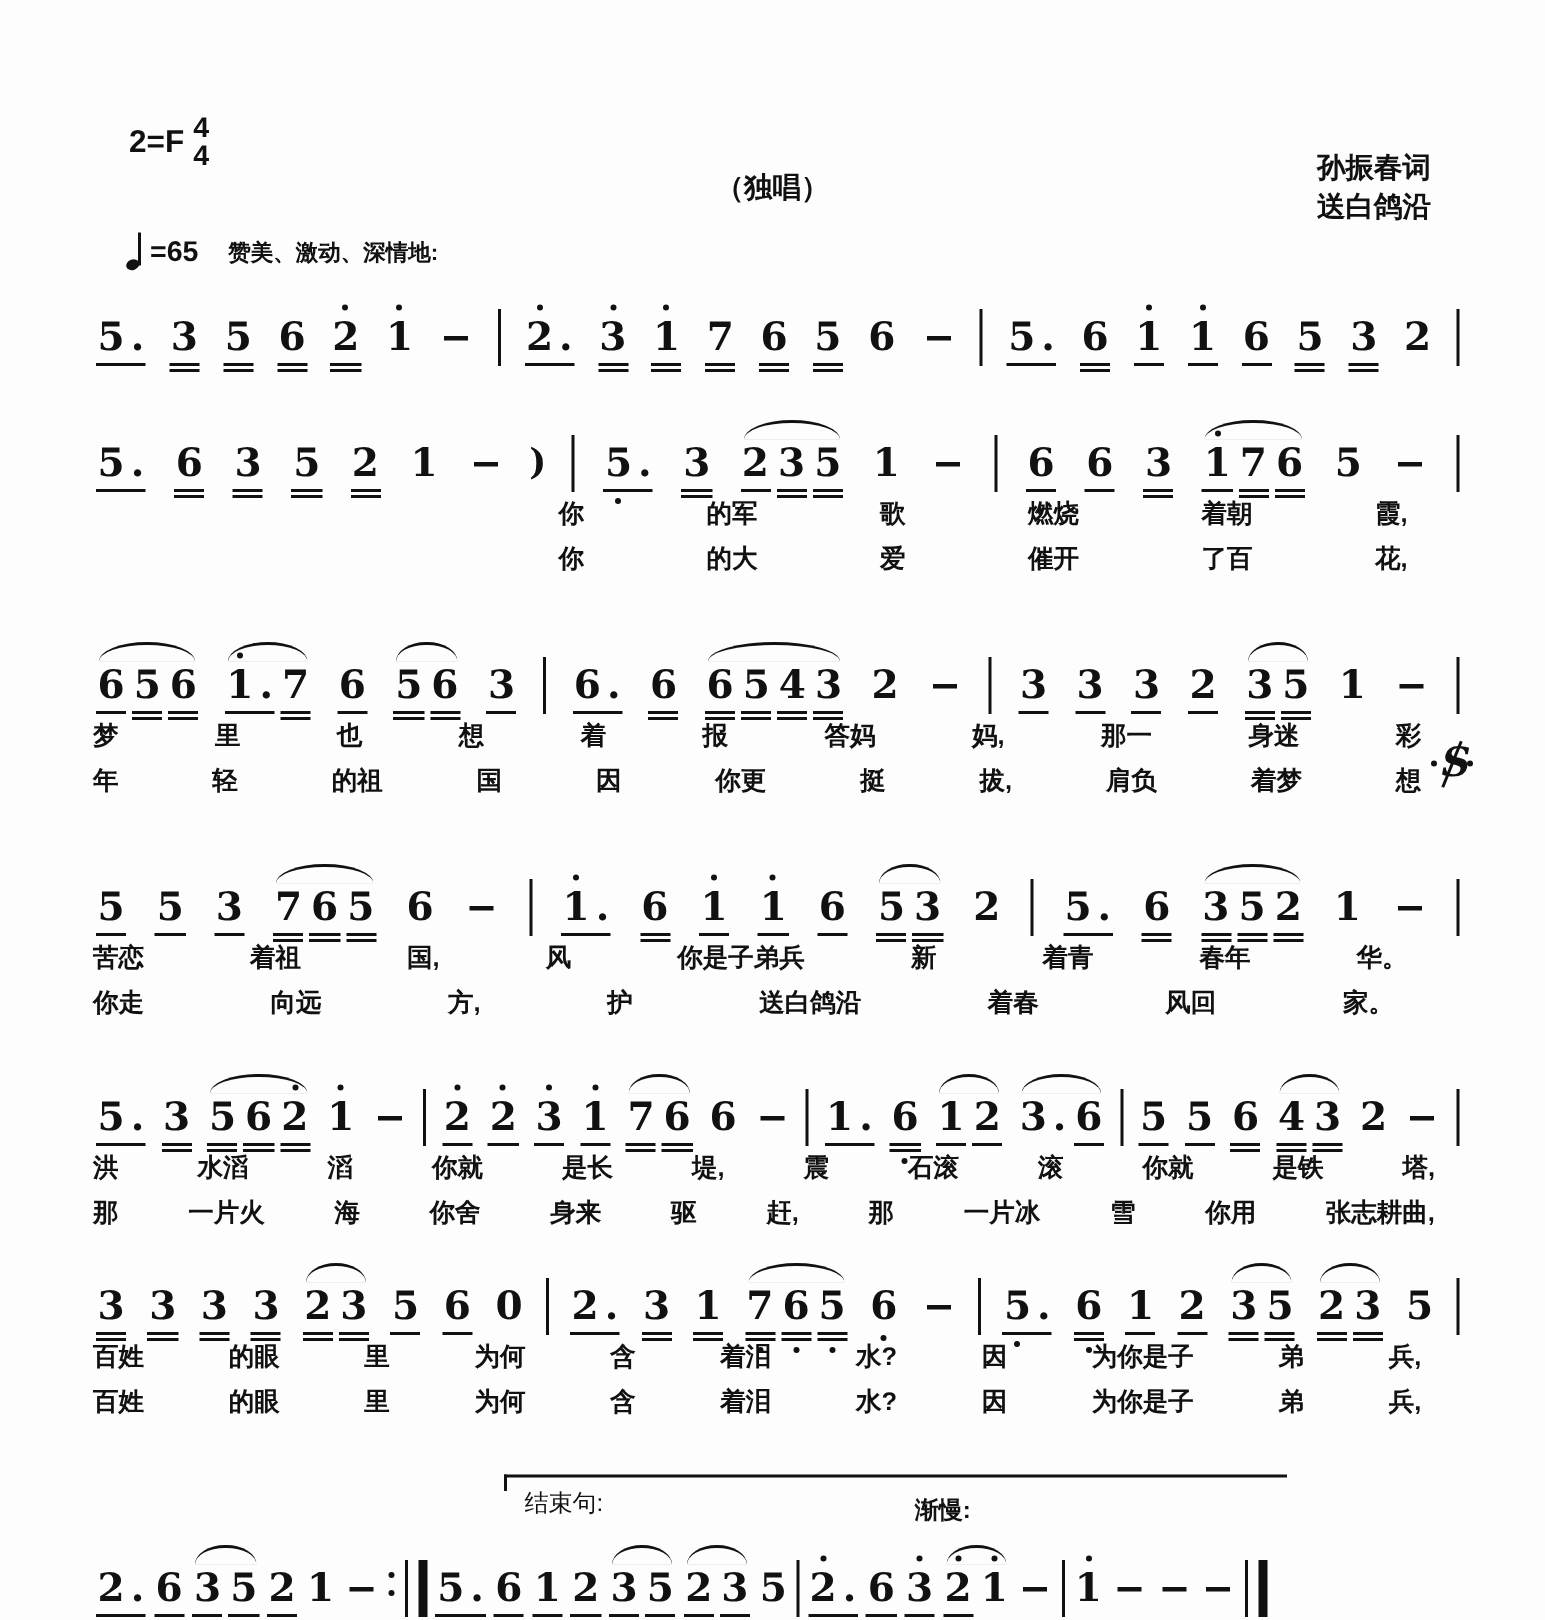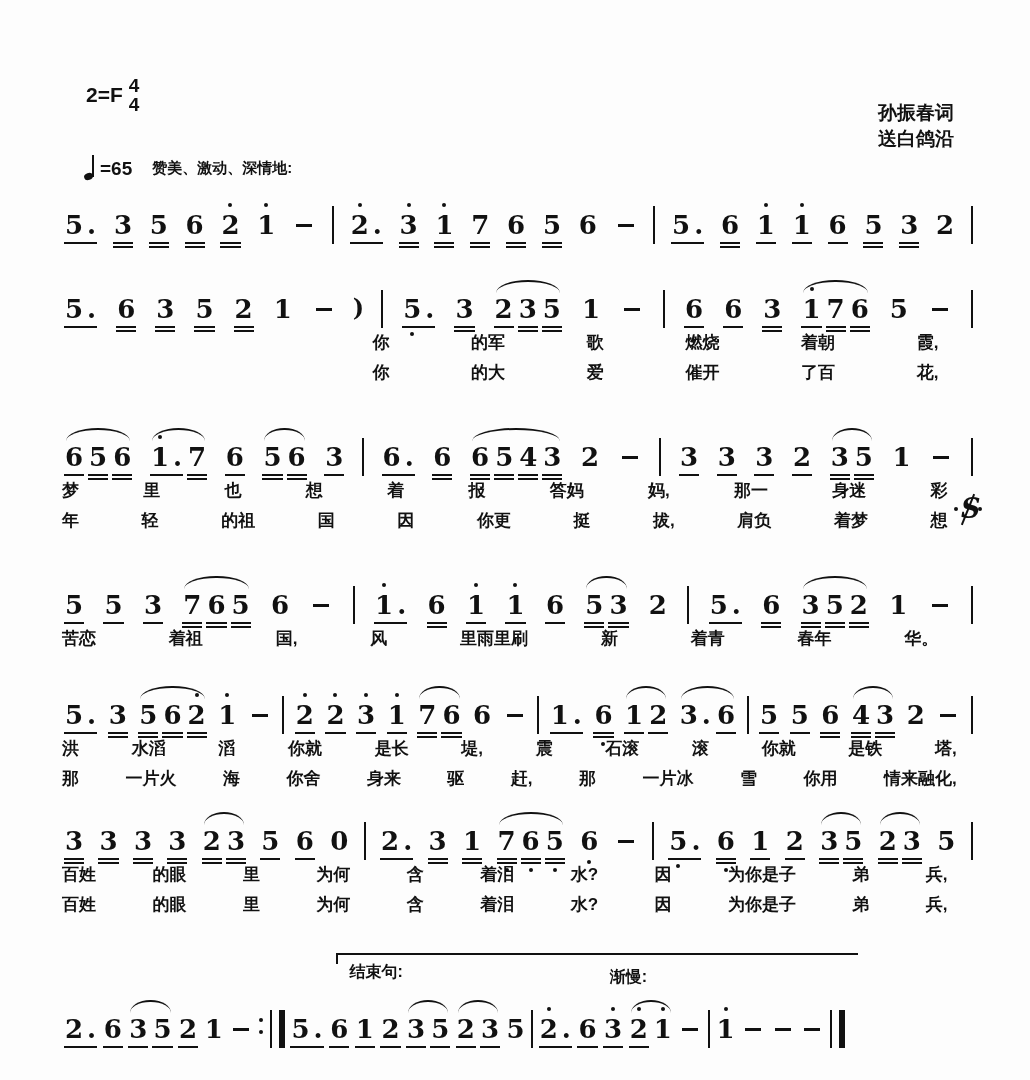--- a/index.html
+++ b/index.html
@@ -48,36 +48,37 @@
   .bargrp{display:inline-flex;align-items:flex-end;gap:3px;}
   .rptdots{display:inline-flex;flex-direction:column;gap:8px;margin:0 2px 10px;}
   .rptdots i{width:4px;height:4px;border-radius:50%;background:#111;}
   .paren{font-size:24px;font-weight:bold;font-family:"DejaVu Serif",serif;margin-bottom:2px;}
   .lyric-row{display:flex;justify-content:space-between;font-size:17px;font-weight:600;
              margin-top:7px;white-space:nowrap;}
   
   .ann-row{position:relative;height:42px;}
   .ann-bracket{position:absolute;left:30%;width:57%;top:3px;height:9px;
                border-top:2px solid #111;border-left:2px solid #111;}
-  .ann-l1{position:absolute;left:31.5%;top:12px;font-size:16px;font-weight:bold;}
+  .ann-l1{position:absolute;left:31.5%;top:12px;font-size:16px;font-weight:normal;}
   .ann-l2{position:absolute;left:60%;top:17px;font-size:16px;font-weight:bold;}
   
   .segno{position:absolute;top:306px;right:-6px;width:26px;height:32px;}
   .segno .sg{position:absolute;left:6px;top:0;font-family:"DejaVu Serif",serif;
              font-style:italic;font-weight:bold;font-size:27px;line-height:30px;}
   .segno .sl{position:absolute;left:12px;top:-1px;width:2px;height:33px;background:#111;
              transform:rotate(22deg);}
   .segno .d1,.segno .d2{position:absolute;top:13px;width:4px;height:4px;border-radius:50%;background:#111;}
   .segno .d1{left:-1px;} .segno .d2{right:-1px;}
 </style>
 </head>
 <body>
 
 <div class="page">
 
+  <div class="subtitle">（独唱）</div>
 
   <div class="keyrow">
     <span>2=F</span>
     <span class="timesig">
       <span>4</span>
       <span>4</span>
     </span>
   </div>
 
   <div class="credits">
@@ -303,25 +304,35 @@
           <span class="dash"></span>
           <span class="bargrp">
             <span class="bar"></span>
           </span>
         </div>
         <div class="lyric-row" style="margin-left: 0%; width: 96%;">
           <span class="">苦恋</span>
           <span class="">着祖</span>
           <span class="">国,</span>
           <span class="">风</span>
-          <span class="">里雨里刷</span>
+          <span class="">你是子弟兵</span>
           <span class="">新</span>
           <span class="">着青</span>
           <span class="">春年</span>
           <span class="">华。</span>
+        </div>
+        <div class="lyric-row" style="margin-left: 0%; width: 95%;">
+          <span class="">你走</span>
+          <span class="">向远</span>
+          <span class="">方,</span>
+          <span class="">护</span>
+          <span class="">送白鸽沿</span>
+          <span class="">着春</span>
+          <span class="">风回</span>
+          <span class="">家。</span>
         </div>
       </div>
       <div class="system">
         <div class="notes-row">
           <span class="note"><span class="g" style="position: relative; display: inline-block;">5</span><span class="aug">.</span><span class="ul" style="bottom: -4px;"></span></span>
           <span class="note"><span class="g" style="position: relative; display: inline-block;">3</span><span class="ul" style="bottom: -4px;"></span><span class="ul" style="bottom: -8px;"></span></span>
           <span class="slur">
             <span class="note"><span class="g" style="position: relative; display: inline-block;">5</span><span class="ul" style="bottom: -4px;"></span><span class="ul" style="bottom: -8px;"></span></span>
             <span class="note"><span class="g" style="position: relative; display: inline-block;">6</span><span class="ul" style="bottom: -4px;"></span><span class="ul" style="bottom: -8px;"></span></span>
             <span class="note"><span class="g" style="position: relative; display: inline-block;">2<span class="odot" style="top: -7px;"></span></span><span class="ul" style="bottom: -4px;"></span><span class="ul" style="bottom: -8px;"></span></span>
@@ -389,21 +400,21 @@
           <span class="">一片火</span>
           <span class="">海</span>
           <span class="">你舍</span>
           <span class="">身来</span>
           <span class="">驱</span>
           <span class="">赶,</span>
           <span class="">那</span>
           <span class="">一片冰</span>
           <span class="">雪</span>
           <span class="">你用</span>
-          <span class="">情来融化,</span>
+          <span class="">张志耕曲,</span>
         </div>
       </div>
       <div class="system">
         <div class="notes-row">
           <span class="note"><span class="g" style="position: relative; display: inline-block;">3</span><span class="ul" style="bottom: -4px;"></span><span class="ul" style="bottom: -8px;"></span></span>
           <span class="note"><span class="g" style="position: relative; display: inline-block;">3</span><span class="ul" style="bottom: -4px;"></span><span class="ul" style="bottom: -8px;"></span></span>
           <span class="note"><span class="g" style="position: relative; display: inline-block;">3</span><span class="ul" style="bottom: -4px;"></span><span class="ul" style="bottom: -8px;"></span></span>
           <span class="note"><span class="g" style="position: relative; display: inline-block;">3</span><span class="ul" style="bottom: -4px;"></span><span class="ul" style="bottom: -8px;"></span></span>
           <span class="slur">
             <span class="note"><span class="g" style="position: relative; display: inline-block;">2</span><span class="ul" style="bottom: -4px;"></span><span class="ul" style="bottom: -8px;"></span></span>

